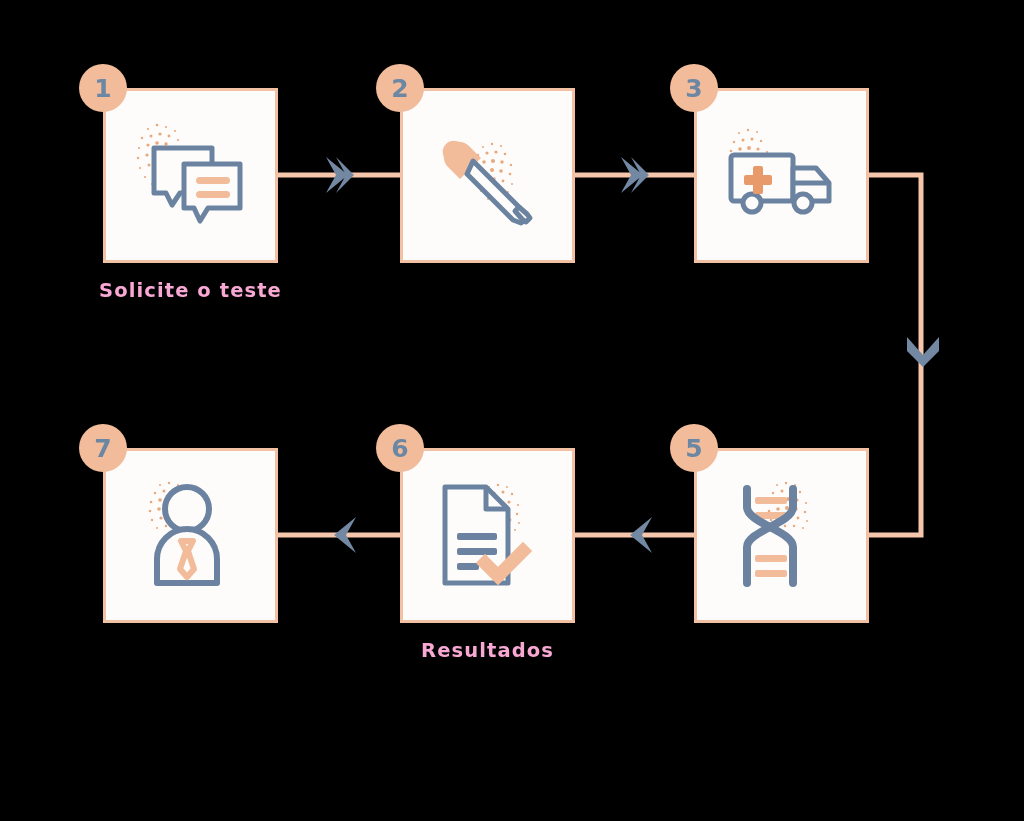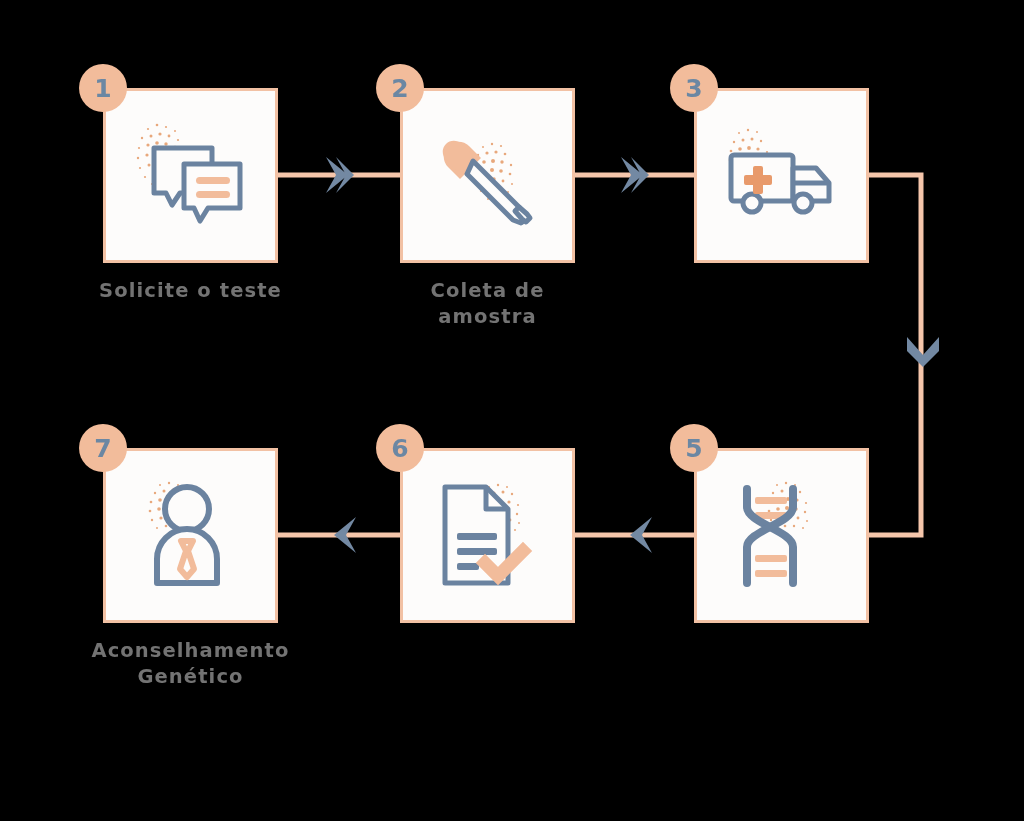--- a/index.html
+++ b/index.html
@@ -67,21 +67,21 @@
     width: 130px;
     height: 130px;
   }
   .step-label {
     position: absolute;
     top: 190px;
     left: 50%;
     transform: translateX(-50%);
     width: 260px;
     text-align: center;
-    color: #737373;
+    color: #f9a8d4;
     font-size: 19.5px;
     font-weight: 700;
     line-height: 1.35;
     letter-spacing: 1.1px;
     font-family: "DejaVu Sans", sans-serif;
     white-space: pre-line;
   }
 
   
   .chev {
@@ -217,22 +217,20 @@
       </g>
 
       <path d="M 25 35 a 15 15 0 0 1 21 0 l 12 12 -21 21 -12 -12 a 15 15 0 0 1 0 -21 Z" fill="#f2bc9b"></path>
       <rect x="18" y="34" width="34" height="22" rx="11" transform="rotate(45 35 45)" fill="#f2bc9b"></rect>
 
       <path d="M 50 50 L 96 96 L 101 104 L 104 107 L 101 110 L 98 112
                L 90 109 L 44 63 Z" fill="#fdfcfb" stroke="#6b83a0" stroke-width="5" stroke-linejoin="round"></path>
 
       <path d="M 96 96 L 104 103 L 107 107 L 103 111 L 99 108 L 92 100 Z" fill="#fdfcfb" stroke="#6b83a0" stroke-width="5" stroke-linejoin="round"></path>
     </svg>
-    <div class="step-label">Coleta de
-amostra</div>
   </div>
 
   <div class="step" style="left:694px; top:88px;">
     <div class="step-box"></div>
     <div class="step-badge">3</div>
     <svg class="step-icon" viewBox="0 0 130 130">
       <g fill="#e8a87c">
         <circle cx="22" cy="22" r="1.0"></circle>
           <circle cx="31" cy="19" r="1.2"></circle>
         <circle cx="40" cy="21" r="1.0"></circle>
@@ -354,20 +352,21 @@
 
       <path d="M 22 16 L 63 16 L 85 38 L 85 112 L 22 112 Z" fill="#fdfcfb" stroke="#6b83a0" stroke-width="5" stroke-linejoin="round"></path>
       <path d="M 63 16 L 63 38 L 85 38" fill="none" stroke="#6b83a0" stroke-width="5" stroke-linejoin="round"></path>
 
       <rect x="34" y="62" width="40" height="7" rx="2" fill="#6b83a0"></rect>
       <rect x="34" y="77" width="40" height="7" rx="2" fill="#6b83a0"></rect>
       <rect x="34" y="92" width="22" height="7" rx="2" fill="#6b83a0"></rect>
 
       <path d="M 62 92 L 75 105 L 100 80" fill="none" stroke="#f2bc9b" stroke-width="13" stroke-linecap="square" stroke-linejoin="miter"></path>
     </svg>
+    <div class="step-label">Resultados</div>
   </div>
 
   <div class="step" style="left:103px; top:448px;">
     <div class="step-box"></div>
     <div class="step-badge">7</div>
     <svg class="step-icon" viewBox="0 0 130 130">
       <g fill="#e8a87c">
         <circle cx="34" cy="14" r="1.0"></circle>
           <circle cx="43" cy="12" r="1.2"></circle>
         <circle cx="52" cy="14" r="1.0"></circle>
@@ -395,17 +394,15 @@
         <circle cx="49" cy="55" r="1.2"></circle>
           <circle cx="58" cy="57" r="1.0"></circle>
       </g>
 
       <circle cx="61" cy="38" r="22" fill="#fdfcfb" stroke="#6b83a0" stroke-width="6"></circle>
 
       <path d="M 31 112 L 31 88 a 30 30 0 0 1 60 0 L 91 112 Z" fill="#fdfcfb" stroke="#6b83a0" stroke-width="6" stroke-linejoin="round"></path>
 
       <path d="M 55 70 L 67 70 L 62 80 L 68 98 L 61 106 L 54 98 L 60 80 Z" fill="#fdfcfb" stroke="#f2bc9b" stroke-width="6" stroke-linejoin="round"></path>
     </svg>
-    <div class="step-label">Aconselhamento
-Genético</div>
   </div>
 
 </div>
 
 </body></html>

